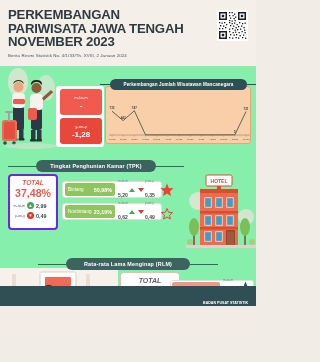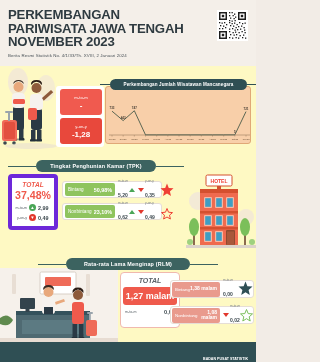--- a/index.html
+++ b/index.html
@@ -2,21 +2,21 @@
 <html><head>
 <meta charset="utf-8">
 <style>
   * { box-sizing: border-box; margin:0; padding:0; }
   body {
     width:256px; height:362px; overflow:hidden;
     font-family:"Liberation Sans", sans-serif;
     background:#f2ece6;
     position:relative;
   }
-  .page { position:relative; width:256px; height:362px; background:#fef9c3; overflow:hidden; }
+  .page { position:relative; width:256px; height:306px; background:#86efac; overflow:hidden; }
 
   
   .header { position:absolute; left:0; top:0; width:256px; height:66px; background:#f4efe9; }
   .title { position:absolute; left:8px; top:8px; width:180px;
     font-size:13.2px; font-weight:bold; line-height:13.6px; color:#2f3b41; letter-spacing:-0.2px; }
   .subtitle { position:absolute; left:8px; top:53px; font-size:4.4px; color:#4a5258; letter-spacing:0.1px; }
   .qr { position:absolute; right:8px; top:10px; width:31px; height:31px; background:#fff; padding:1px; }
   .qr svg { display:block; }
 
   
@@ -43,21 +43,21 @@
   .sec-banner { position:absolute; height:12px; background:#3c6360; border-radius:7px;
      color:#fff; font-size:5.4px; font-weight:bold; display:flex; align-items:center;
      justify-content:center; letter-spacing:0.2px; z-index:5;}
   .sec-banner::before,.sec-banner::after{content:"";position:absolute;top:5.5px;width:28px;height:1.2px;background:#3c6360;}
   .sec-banner::before{left:-28px;} .sec-banner::after{right:-28px;}
   #tpk-banner { left:36px; top:160px; width:120px; }
   #rlm-banner { left:66px; top:258px; width:124px; }
 
   
   .tpk-total { position:absolute; left:8px; top:174px; width:50px; height:56px;
-     background:#fff; border:4px solid #6d28d9; border-radius:4px; }
+     background:#fff; border:2px solid #6d28d9; border-radius:4px; }
   .tt-lab { text-align:center; font-size:6.6px; font-style:italic; color:#ef5a4c; font-weight:bold; margin-top:3px;}
   .tt-val { text-align:center; font-size:10.6px; font-weight:bold; color:#ef5a4c; margin-top:1px;}
   .tt-row { display:flex; align-items:center; gap:2px; margin-top:3px; padding-left:1px;}
   .tt-row .t { font-size:3.6px; color:#5a6268; width:14px; text-align:right;}
   .tt-row .v { font-size:5.4px; font-weight:bold; color:#3b474d; }
   .arrow { width:7px; height:7px; border-radius:50%; display:inline-flex; align-items:center;
       justify-content:center; font-size:4.4px; color:#fff; }
   .up { background:#4aa657; } .down { background:#e2372c; }
 
   .tpk-row { position:absolute; left:62px; width:100px; height:17px; background:#fff;

